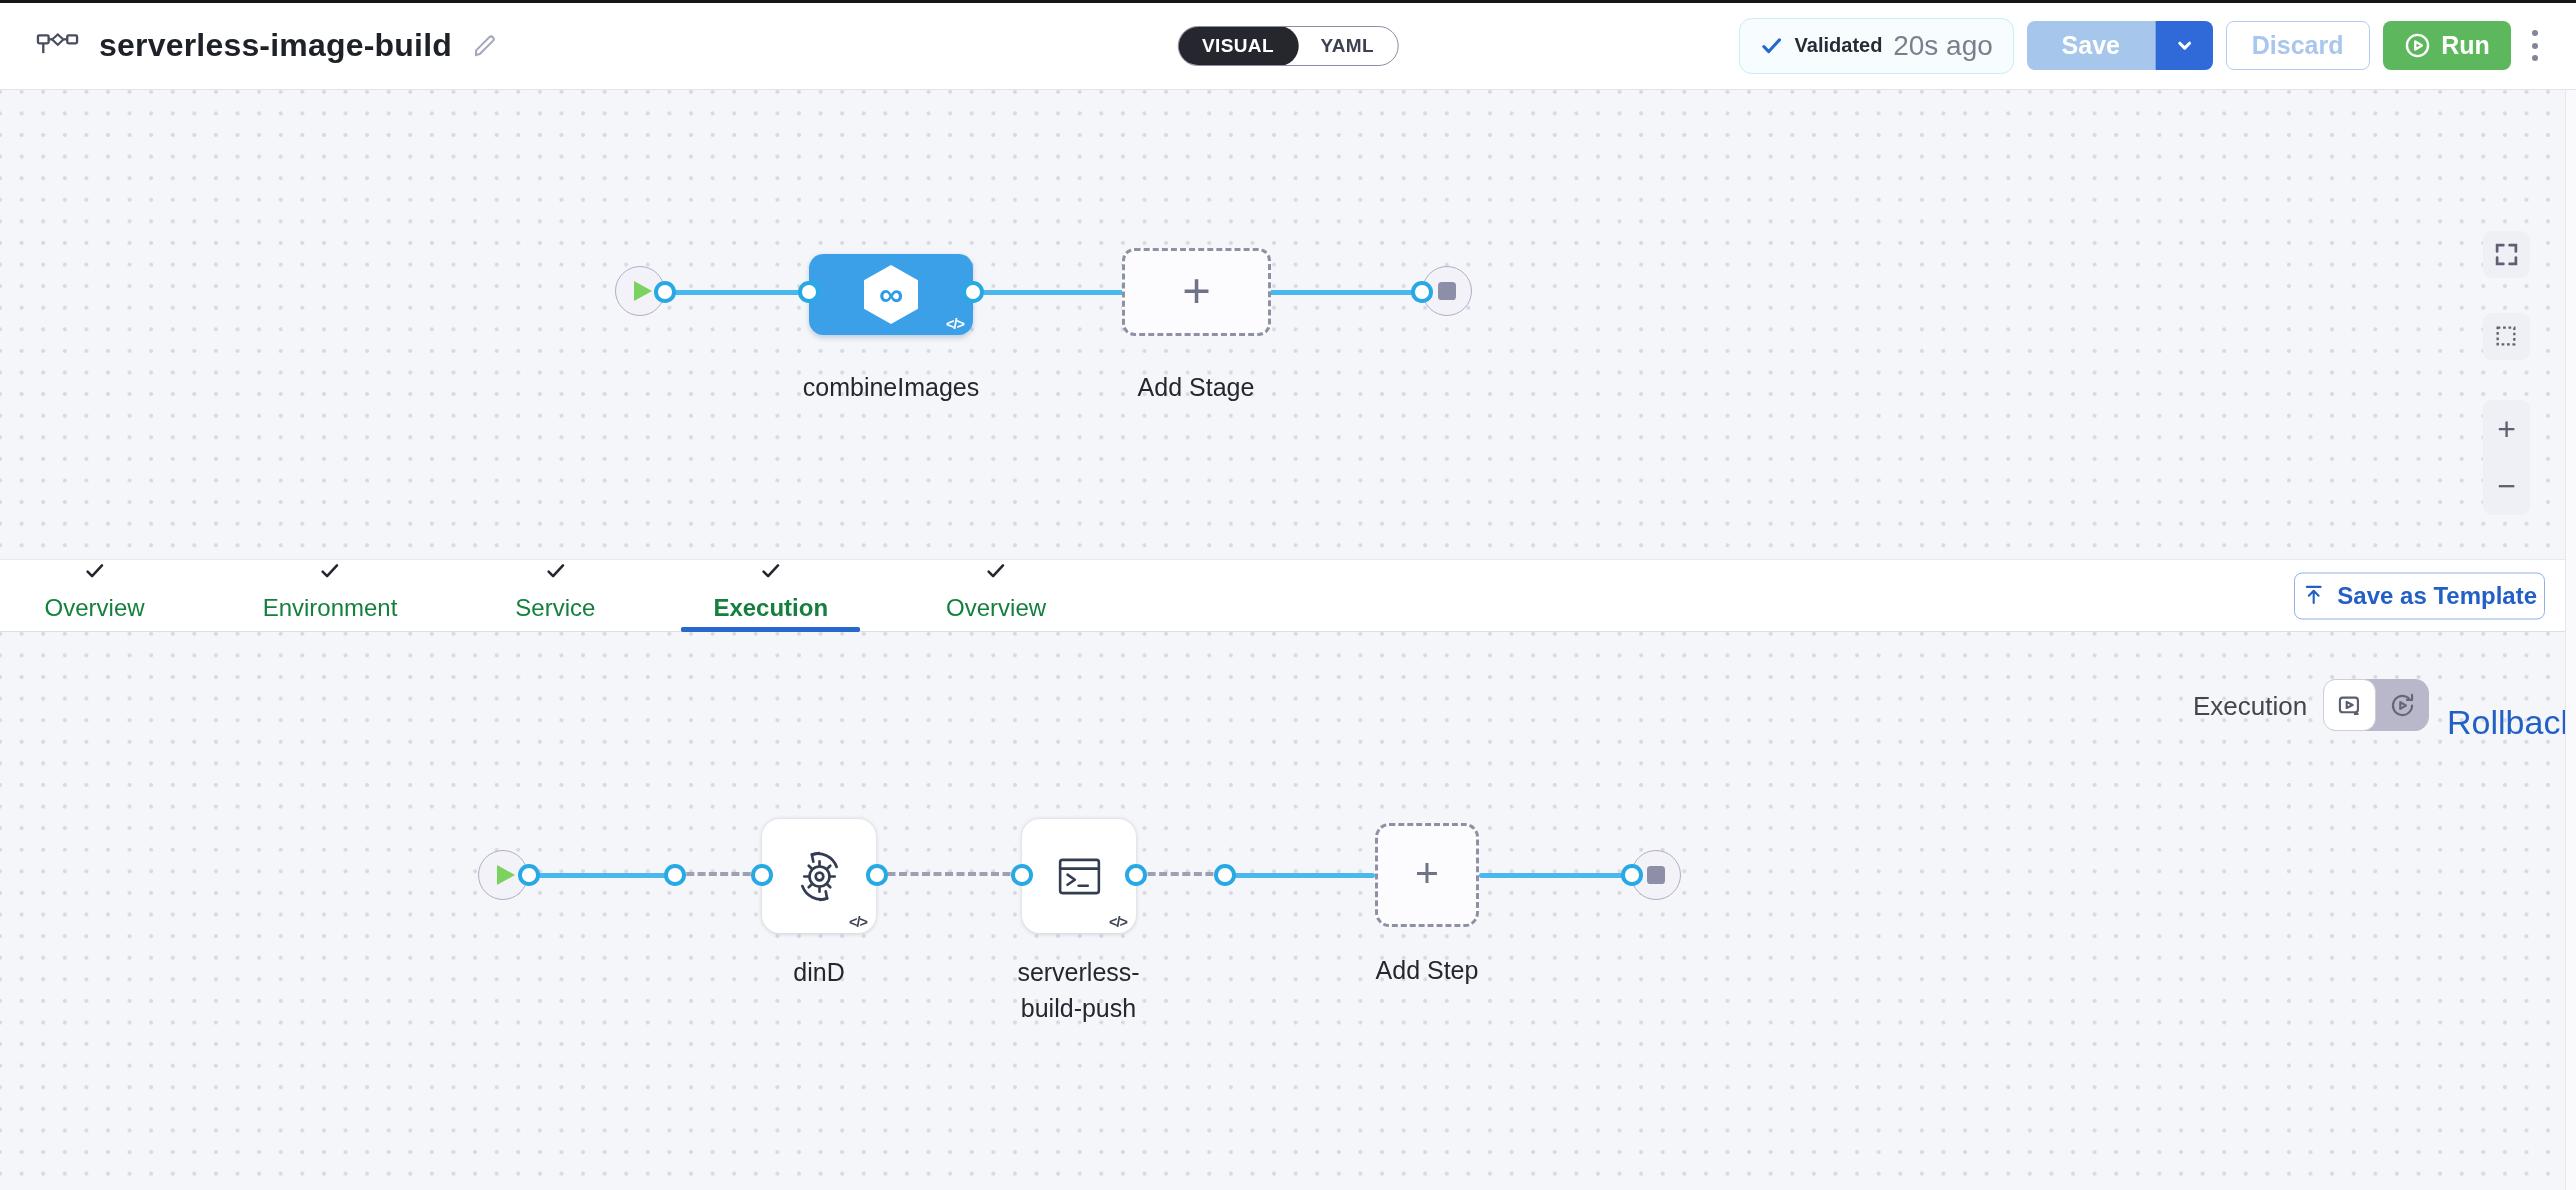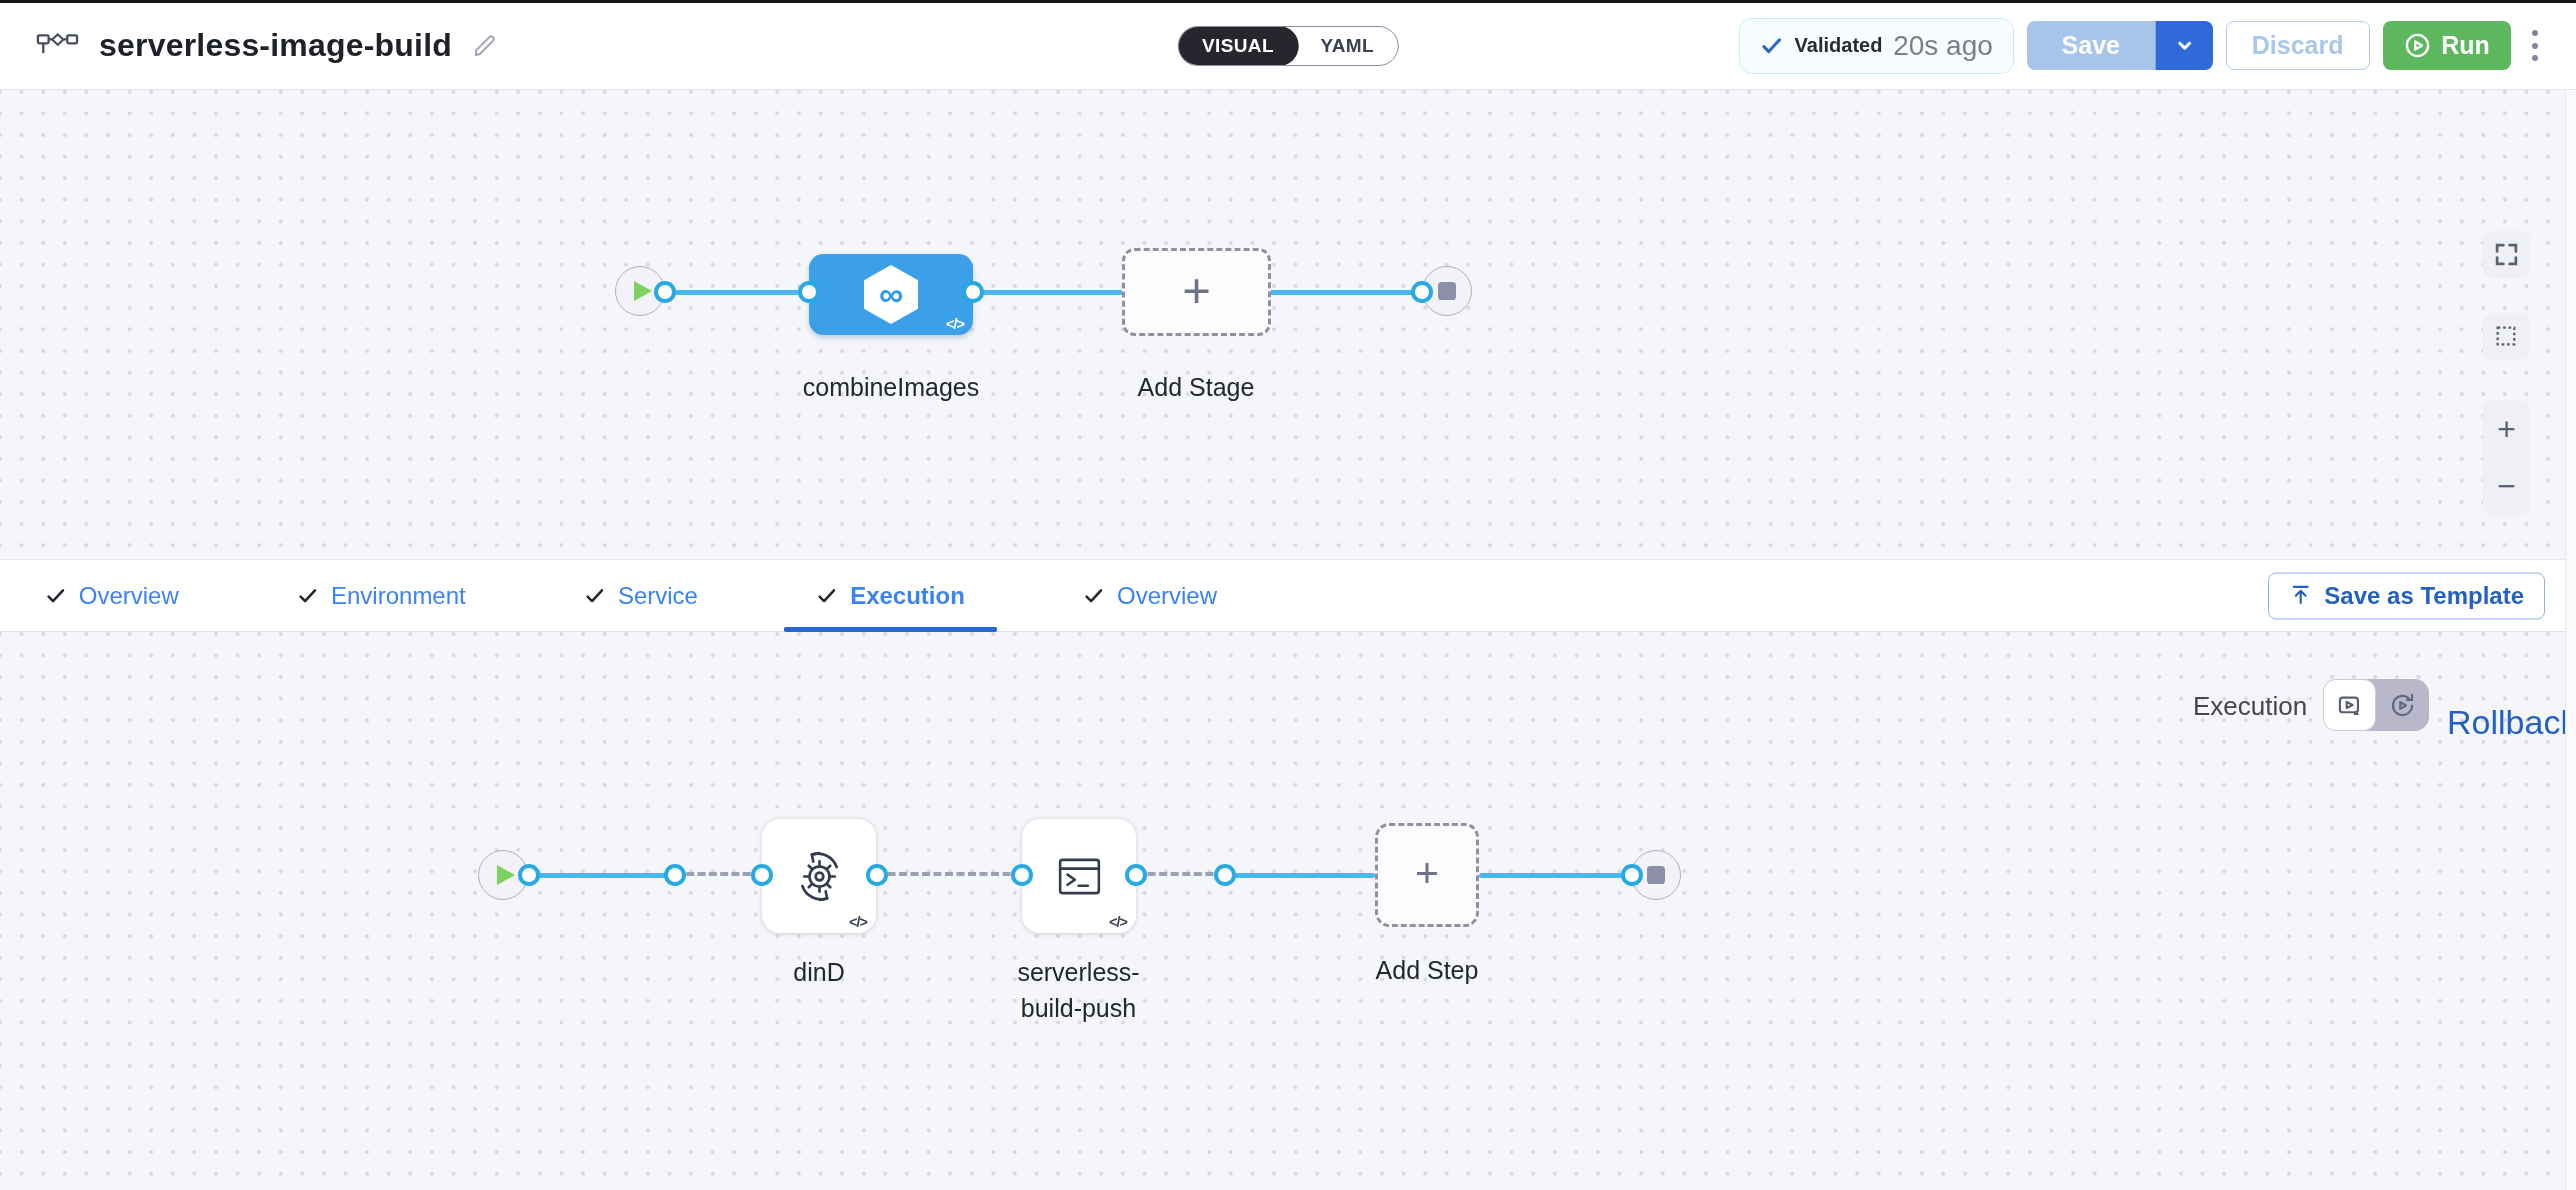--- a/index.html
+++ b/index.html
@@ -81,26 +81,26 @@
   
   .zctl { position:absolute; left:2483px; width:47px; background:#EFF0F5; border-radius:9px;
           display:flex; align-items:center; justify-content:center; color:#5C6070; cursor:pointer; z-index:8; }
   .zglyph { font-size:32px; line-height:1; color:#5C6070; }
 
   
   .tabbar { position:absolute; left:0; top:559px; width:100%; height:73px; background:#fff;
             border-top:0.9px solid #E8E9EF; border-bottom:0.9px solid #DDDFE7; z-index:14;
             display:flex; align-items:center; padding-left:12.6px; }
   .tab { display:flex; align-items:center; gap:12.6px; padding:0 32px; height:100%;
-         font-size:24px; color:#3b82f6; position:relative; cursor:pointer; margin-right:54px; }
+         font-size:24px; color:#15803d; position:relative; cursor:pointer; margin-right:54px;flex-direction:column; }
   .tab.active { font-weight:bold; }
   .tab.active::after { content:""; position:absolute; left:0; right:0; bottom:-0.9px; height:4.5px;
                        background:#2767CE; border-radius:1.8px; }
   .sat-btn { position:absolute; right:31px; top:50%; transform:translateY(-50%); height:47px;
-             padding:0 20px; border:1.8px solid #8FB0E4; border-radius:8px; background:#fff;
+             padding:0 7px; border:1.8px solid #8FB0E4; border-radius:8px; background:#fff;
              color:#2360C6; font-size:24px; font-weight:bold; display:flex; align-items:center;
              gap:11.7px; cursor:pointer; }
 
   
   .exec-label { position:absolute; left:2193px; top:59px; font-size:26px; color:#43454F; z-index:5; }
   .view-toggle { position:absolute; left:2323px; top:47px; width:106px; height:52px; background:#B9B7CA;
                  border-radius:14.4px; display:flex; z-index:5; }
   .vt-seg { width:53px; height:52px; display:flex; align-items:center; justify-content:center; cursor:pointer; }
   .vt-seg.selected { background:#fff; border:1.8px solid #CFCDDB; border-radius:12.6px; }
   .rollback-link { position:absolute; left:2447px; top:59px; font-size:34px; color:#2360C6; z-index:5; cursor:pointer;margin-top:12px; }

